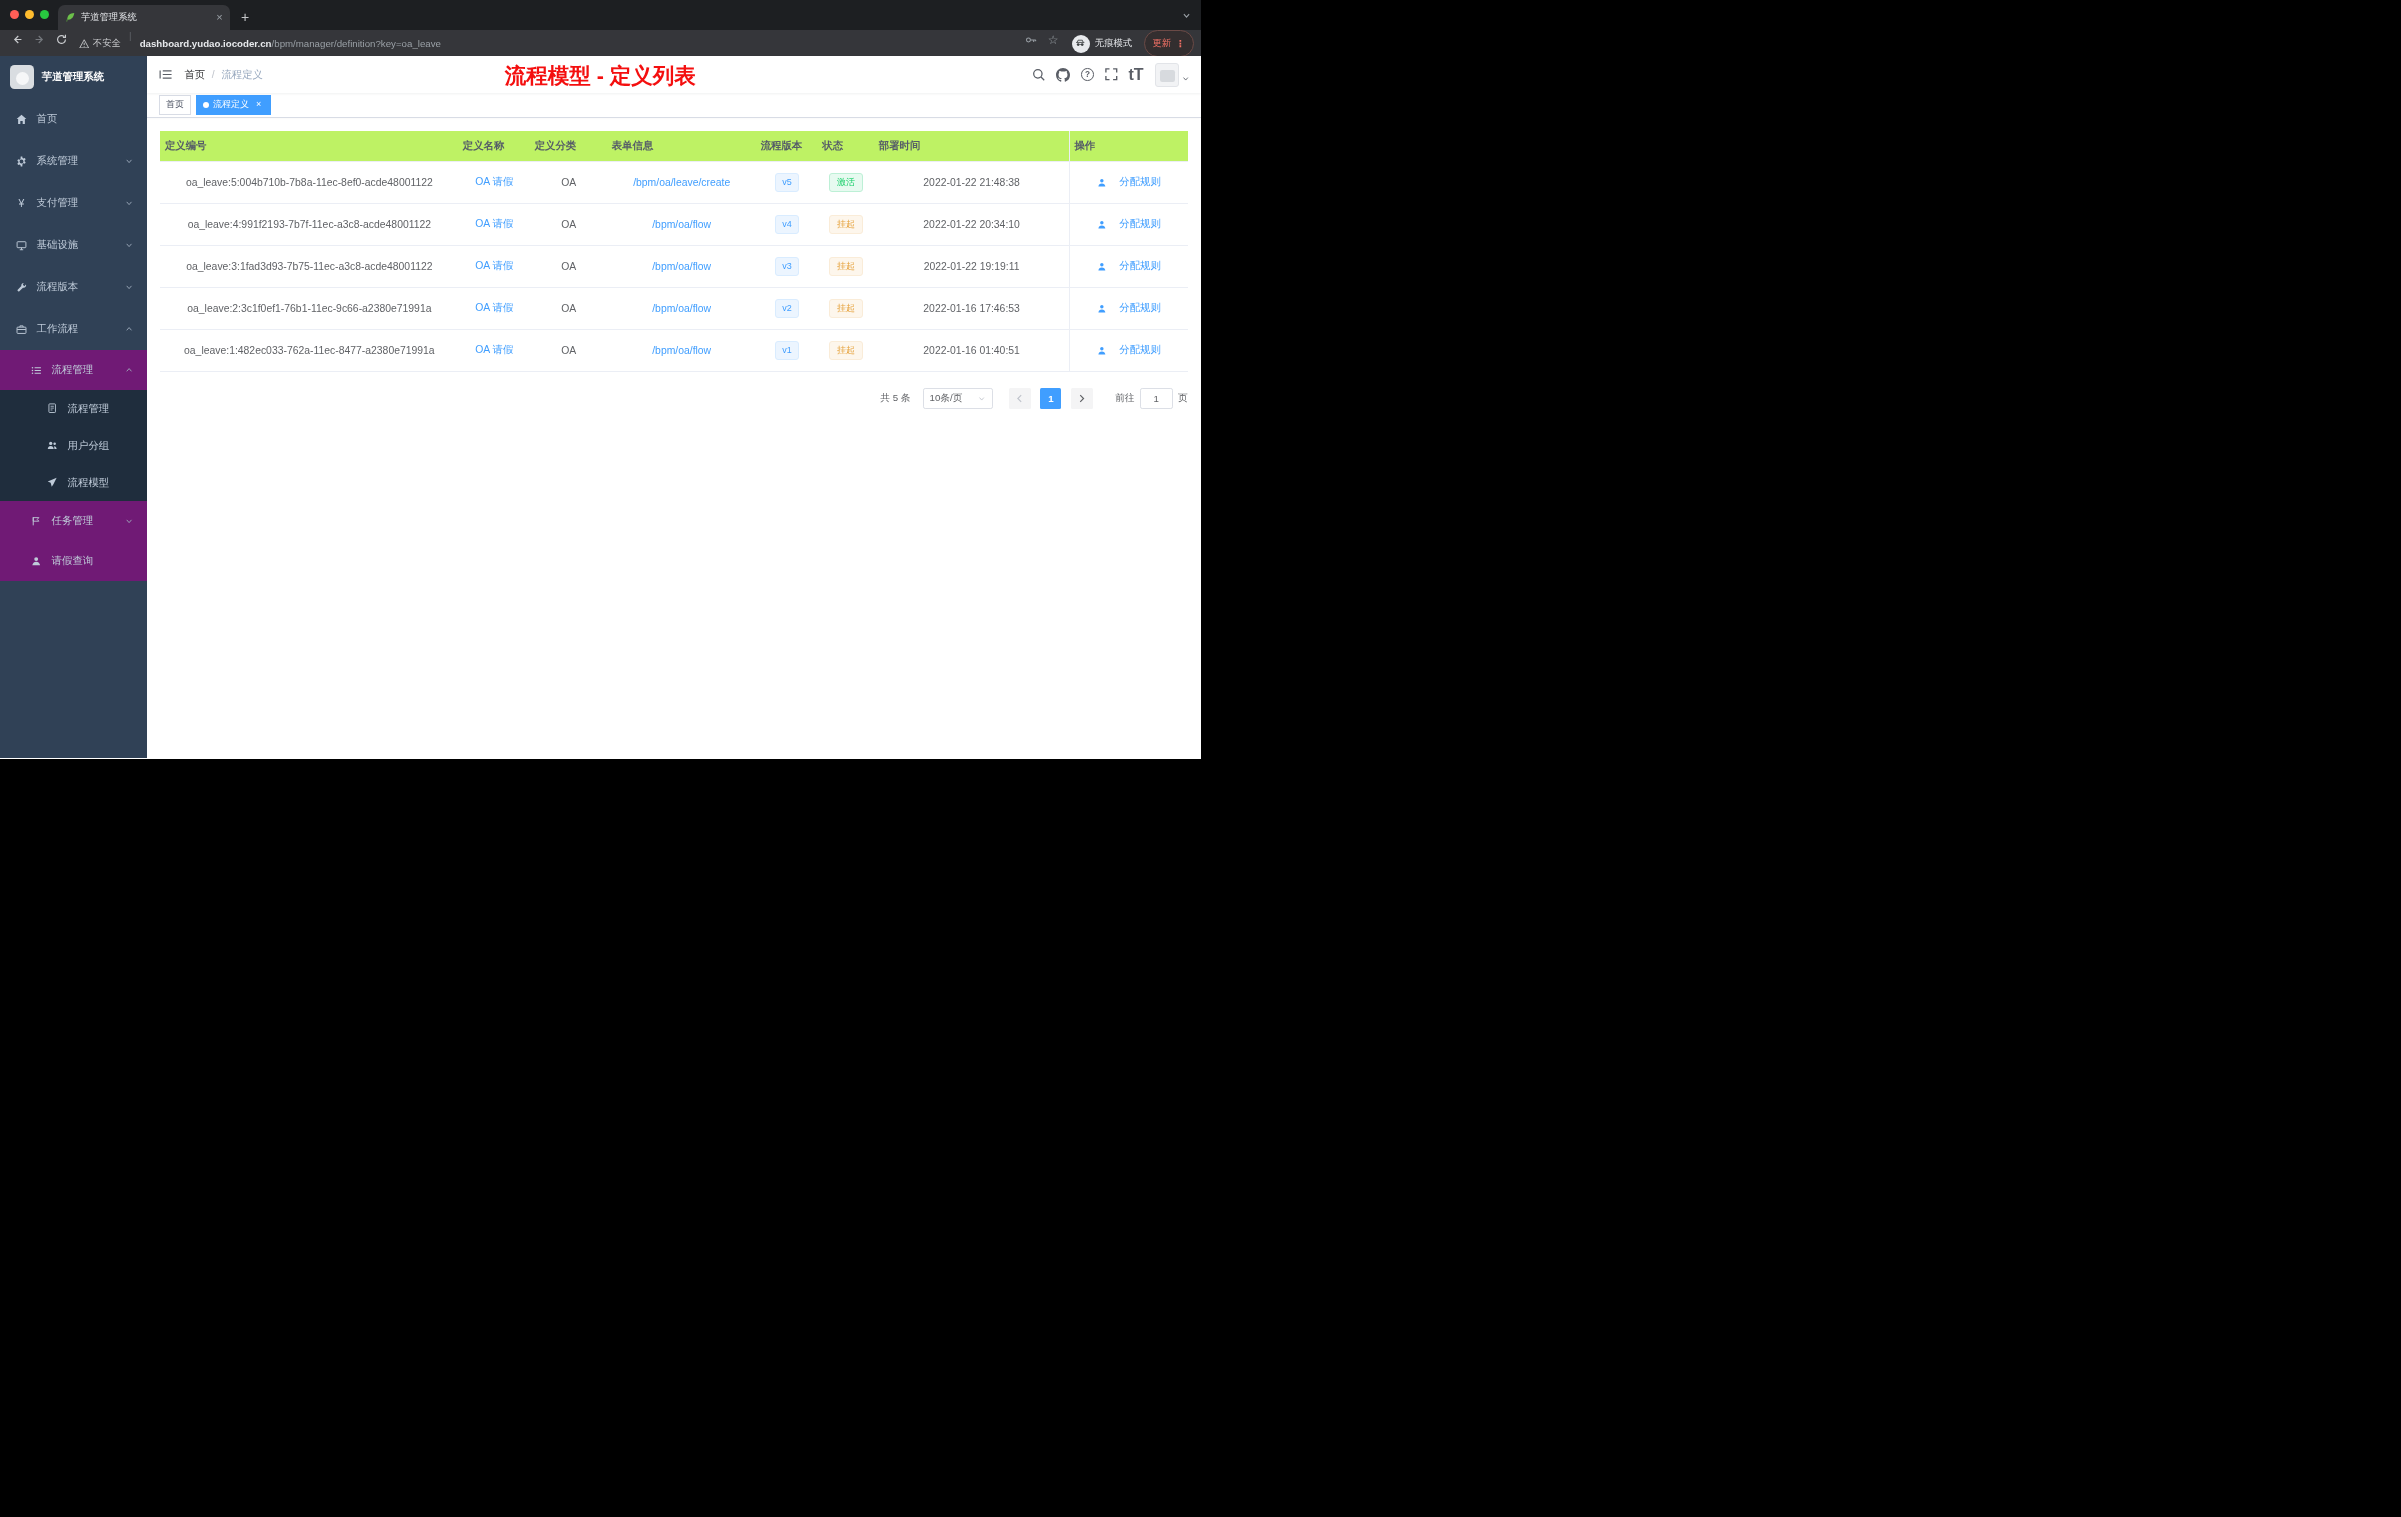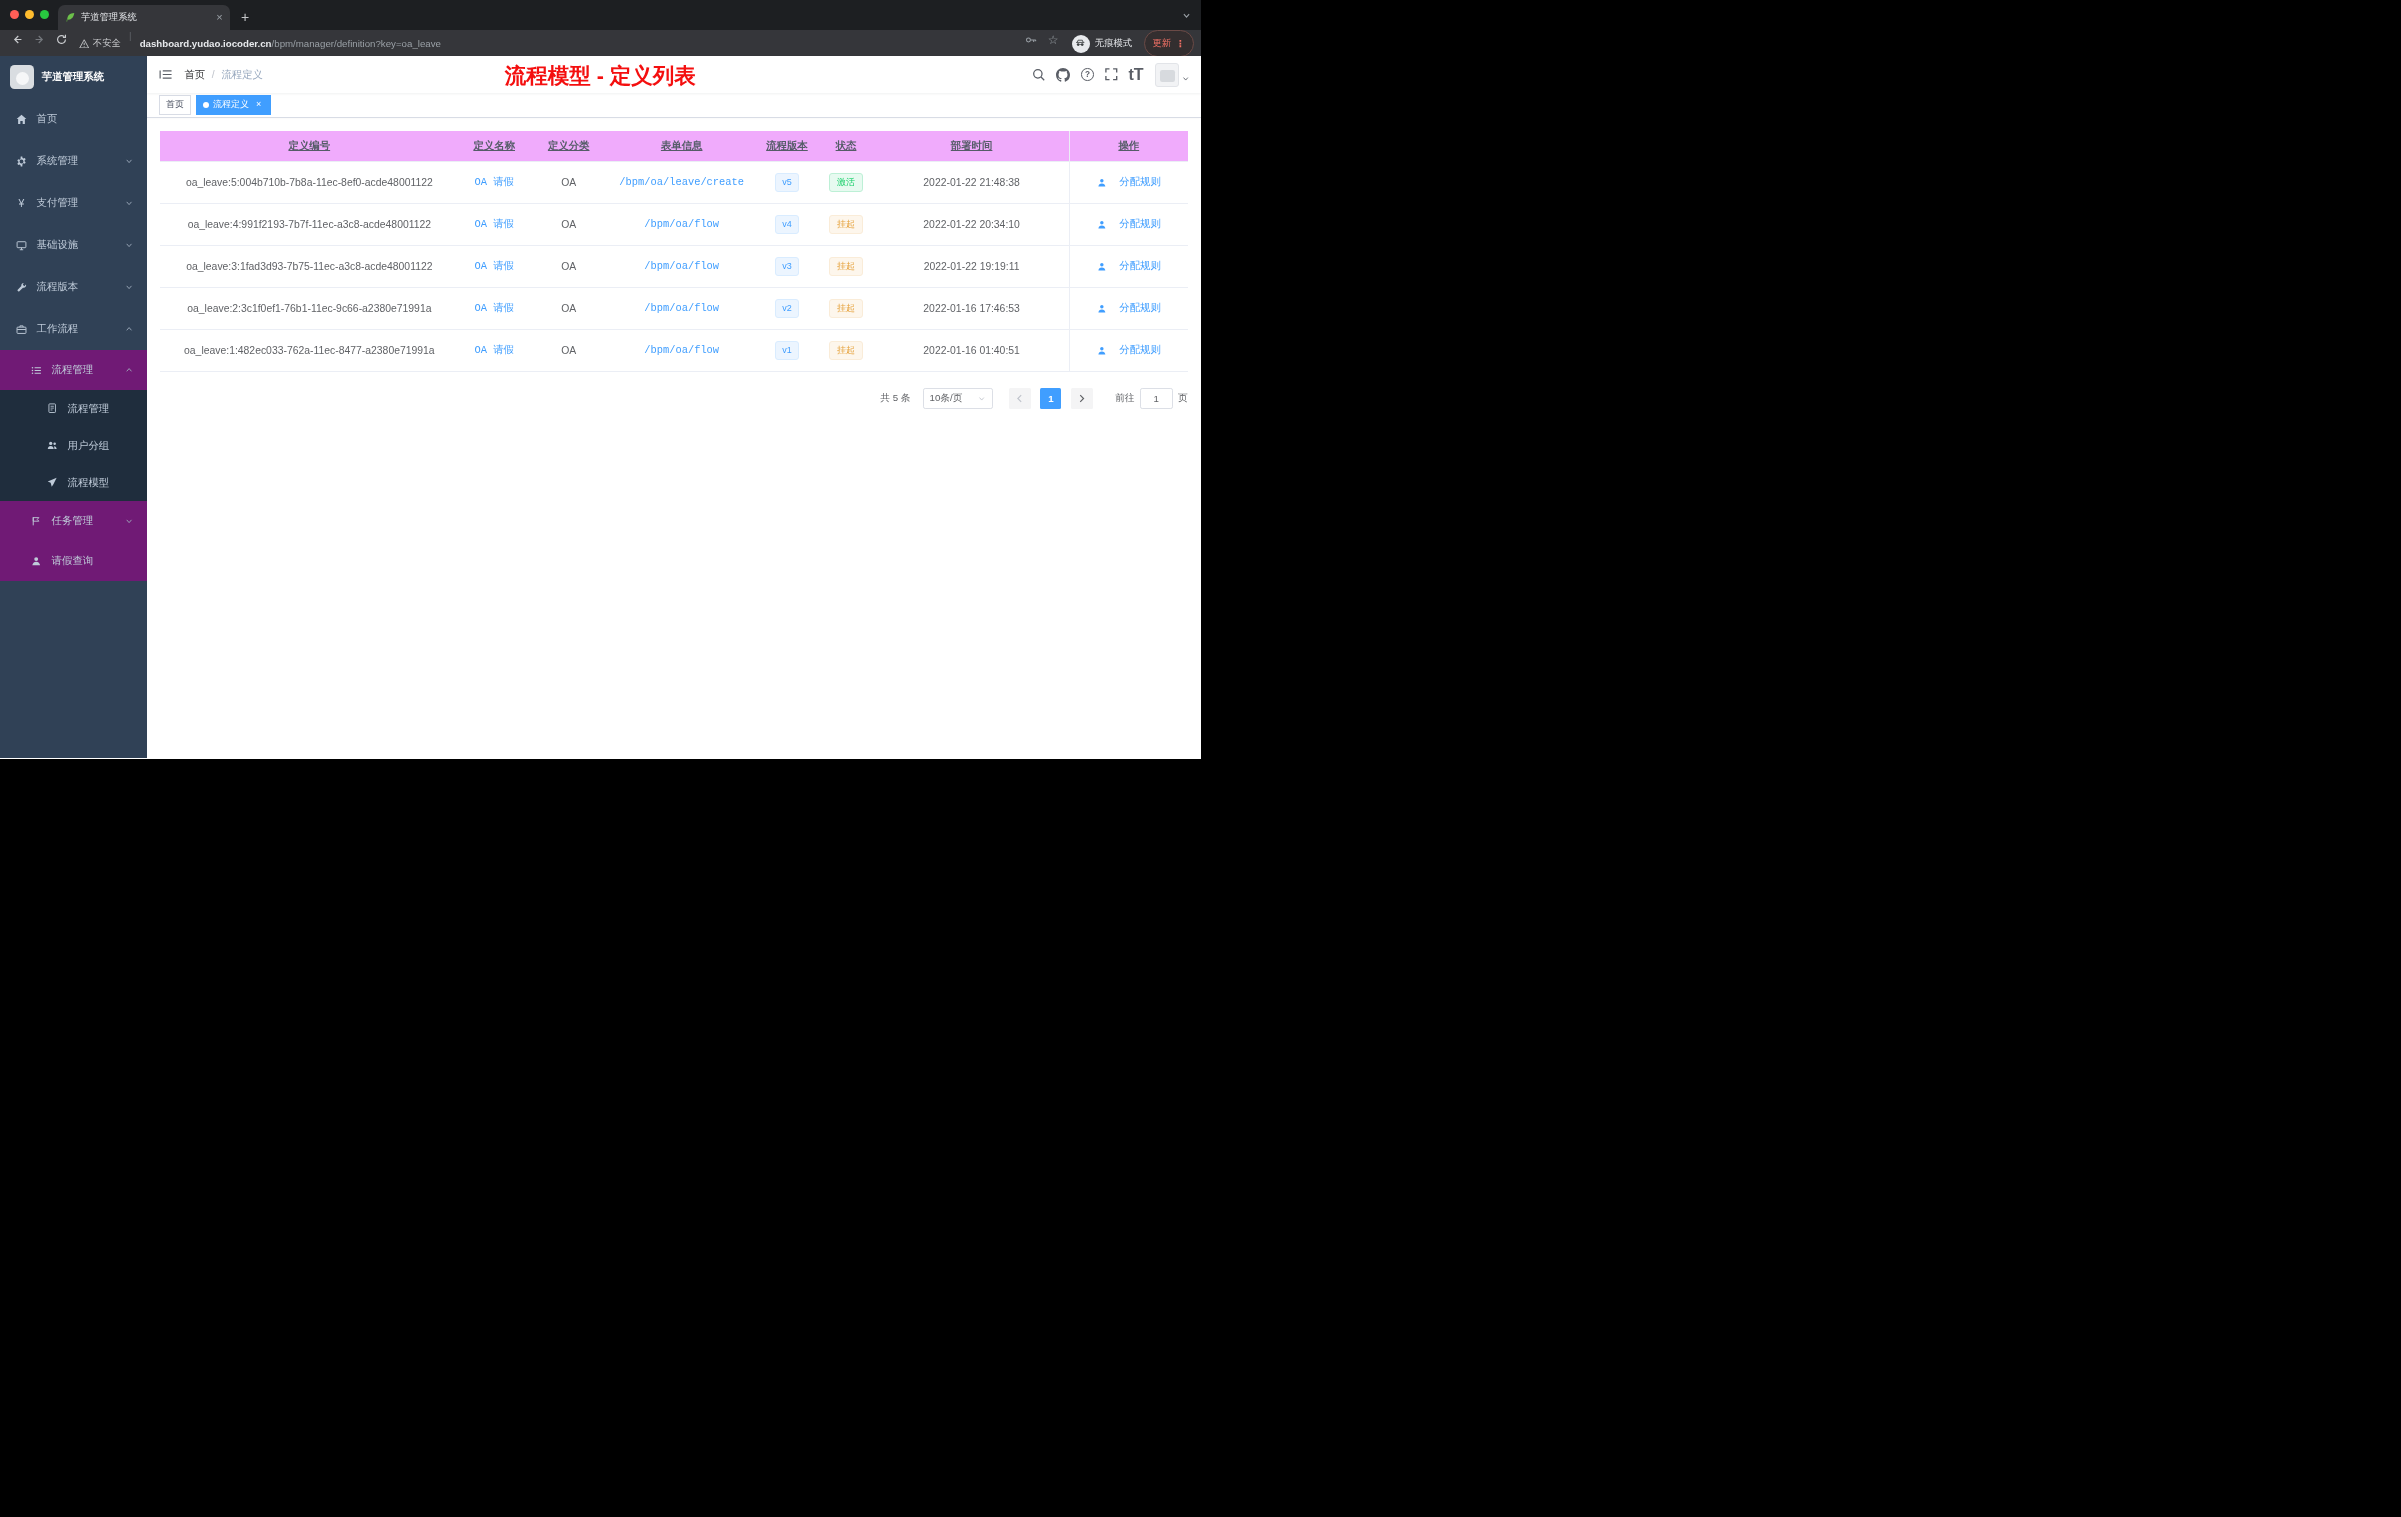--- a/index.html
+++ b/index.html
@@ -78,26 +78,26 @@
     border-bottom:0.7px solid #d8dce5;box-shadow:0 0.7px 2.2px rgba(0,0,0,.04);z-index:2;}
   .tag{height:19.3px;display:inline-flex;align-items:center;padding:0 6px;font-size:9px;border:0.7px solid #d8dce5;
     background:#fff;color:#495060;cursor:pointer;white-space:nowrap;}
   .tag.active{background:#409eff;border-color:#409eff;color:#fff;}
   .tag .dot{width:6px;height:6px;border-radius:50%;background:#fff;margin-right:4.5px;}
   .tag .tclose{margin-left:4.5px;width:10.4px;height:10.4px;border-radius:50%;display:flex;align-items:center;
     justify-content:center;font-size:9px;line-height:1;}
 
   .content{flex:1;padding:13.4px 13.4px 0 13.4px;overflow:hidden;background:#fff;}
   table.grid{width:100%;border-collapse:collapse;table-layout:fixed;font-size:10.4px;color:#606266;}
-  .grid th{background:#f0abfc;height:30px;font-weight:bold;color:#555c68;text-align:center;
-    border-bottom:0.7px solid #ebeef5;padding:0 4.5px;white-space:nowrap;text-decoration:underline;}
+  .grid th{background:#bef264;height:30px;font-weight:bold;color:#555c68;text-align:left;
+    border-bottom:0.7px solid #ebeef5;padding:0 4.5px;white-space:nowrap;}
   .grid td{height:42px;text-align:center;border-bottom:0.7px solid #ebeef5;padding:0 4.5px;
     overflow:hidden;white-space:nowrap;text-overflow:ellipsis;}
   .op{border-left:0.7px solid #ebeef5;}
-  .lnk{color:#409eff;cursor:pointer;font-family:Liberation Mono, monospace;}
+  .lnk{color:#409eff;cursor:pointer;}
   .oplnk{color:#409eff;cursor:pointer;display:inline-flex;align-items:center;gap:13px;}
   .badge{display:inline-block;padding:1.9px 6.7px;font-size:9px;border-radius:3px;line-height:1.5;}
   .b-ver{color:#409eff;background:#ecf5ff;border:0.7px solid #d9ecff;}
   .b-success{color:#13ce66;background:#e7faf0;border:0.7px solid #bdf0d6;}
   .b-warning{color:#e6a23c;background:#fdf6ec;border:0.7px solid #faecd8;}
 
   .pager{margin-top:16.3px;display:flex;align-items:center;justify-content:flex-end;font-size:9.7px;color:#606266;}
   .pg-total{margin-right:12px;}
   .pg-size{width:70px;height:21px;border:0.7px solid #dcdfe6;border-radius:2.2px;display:flex;align-items:center;
     justify-content:space-between;padding:0 6px;cursor:pointer;background:#fff;}

